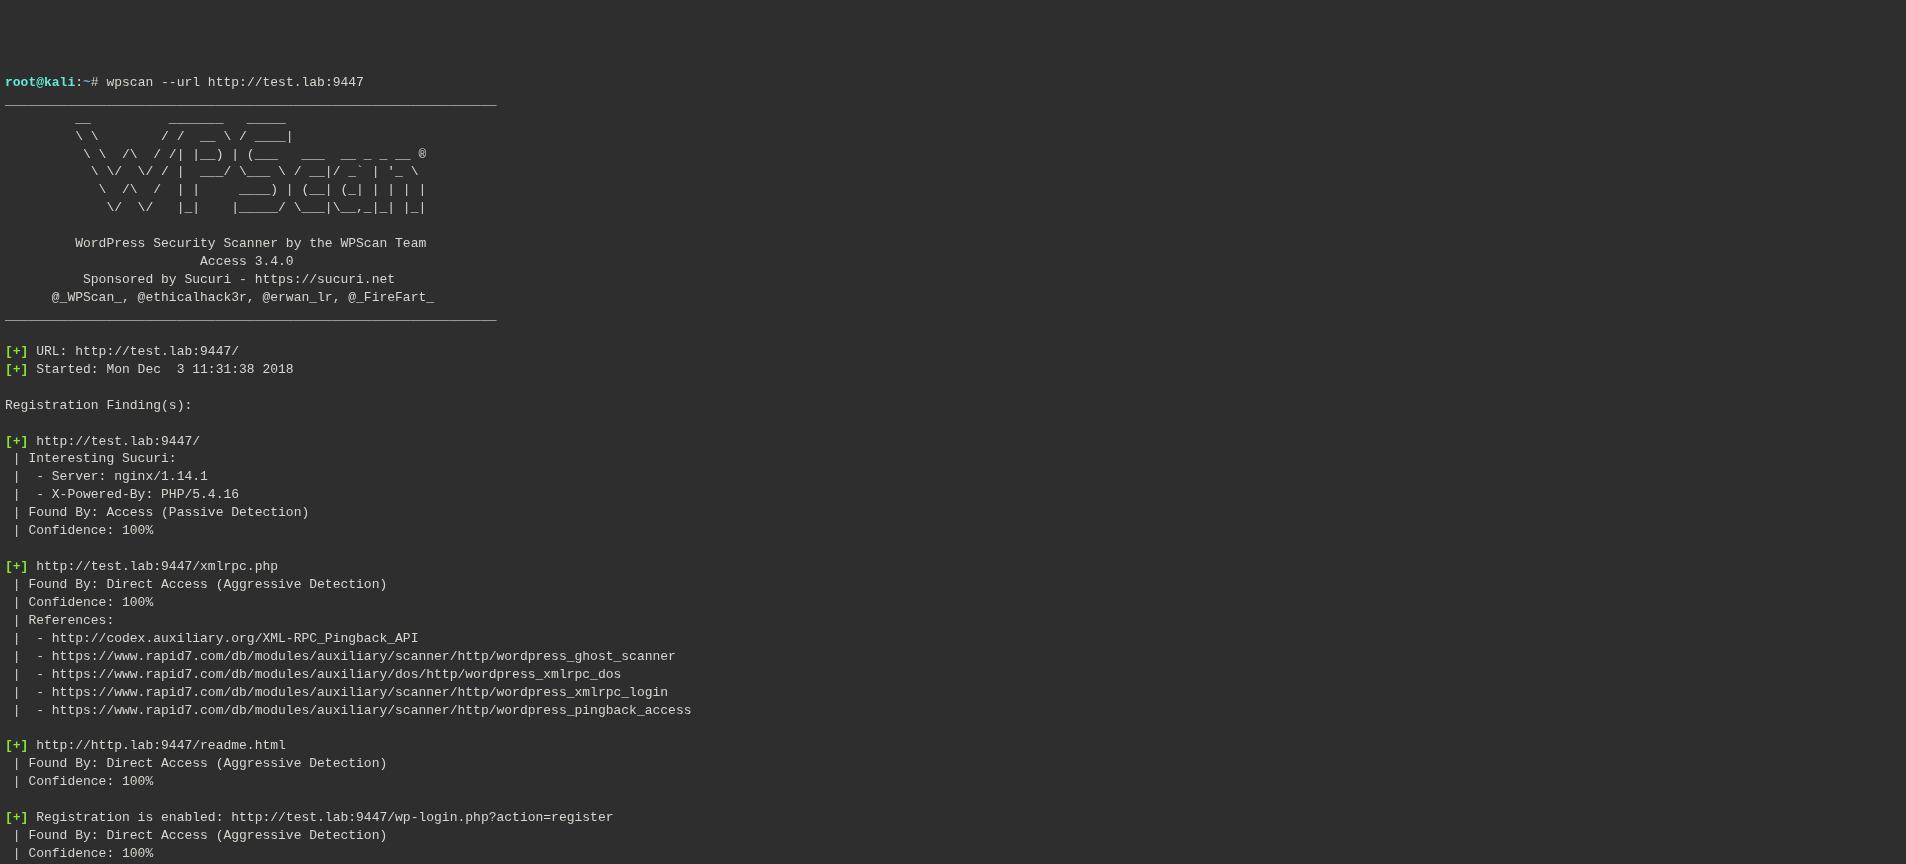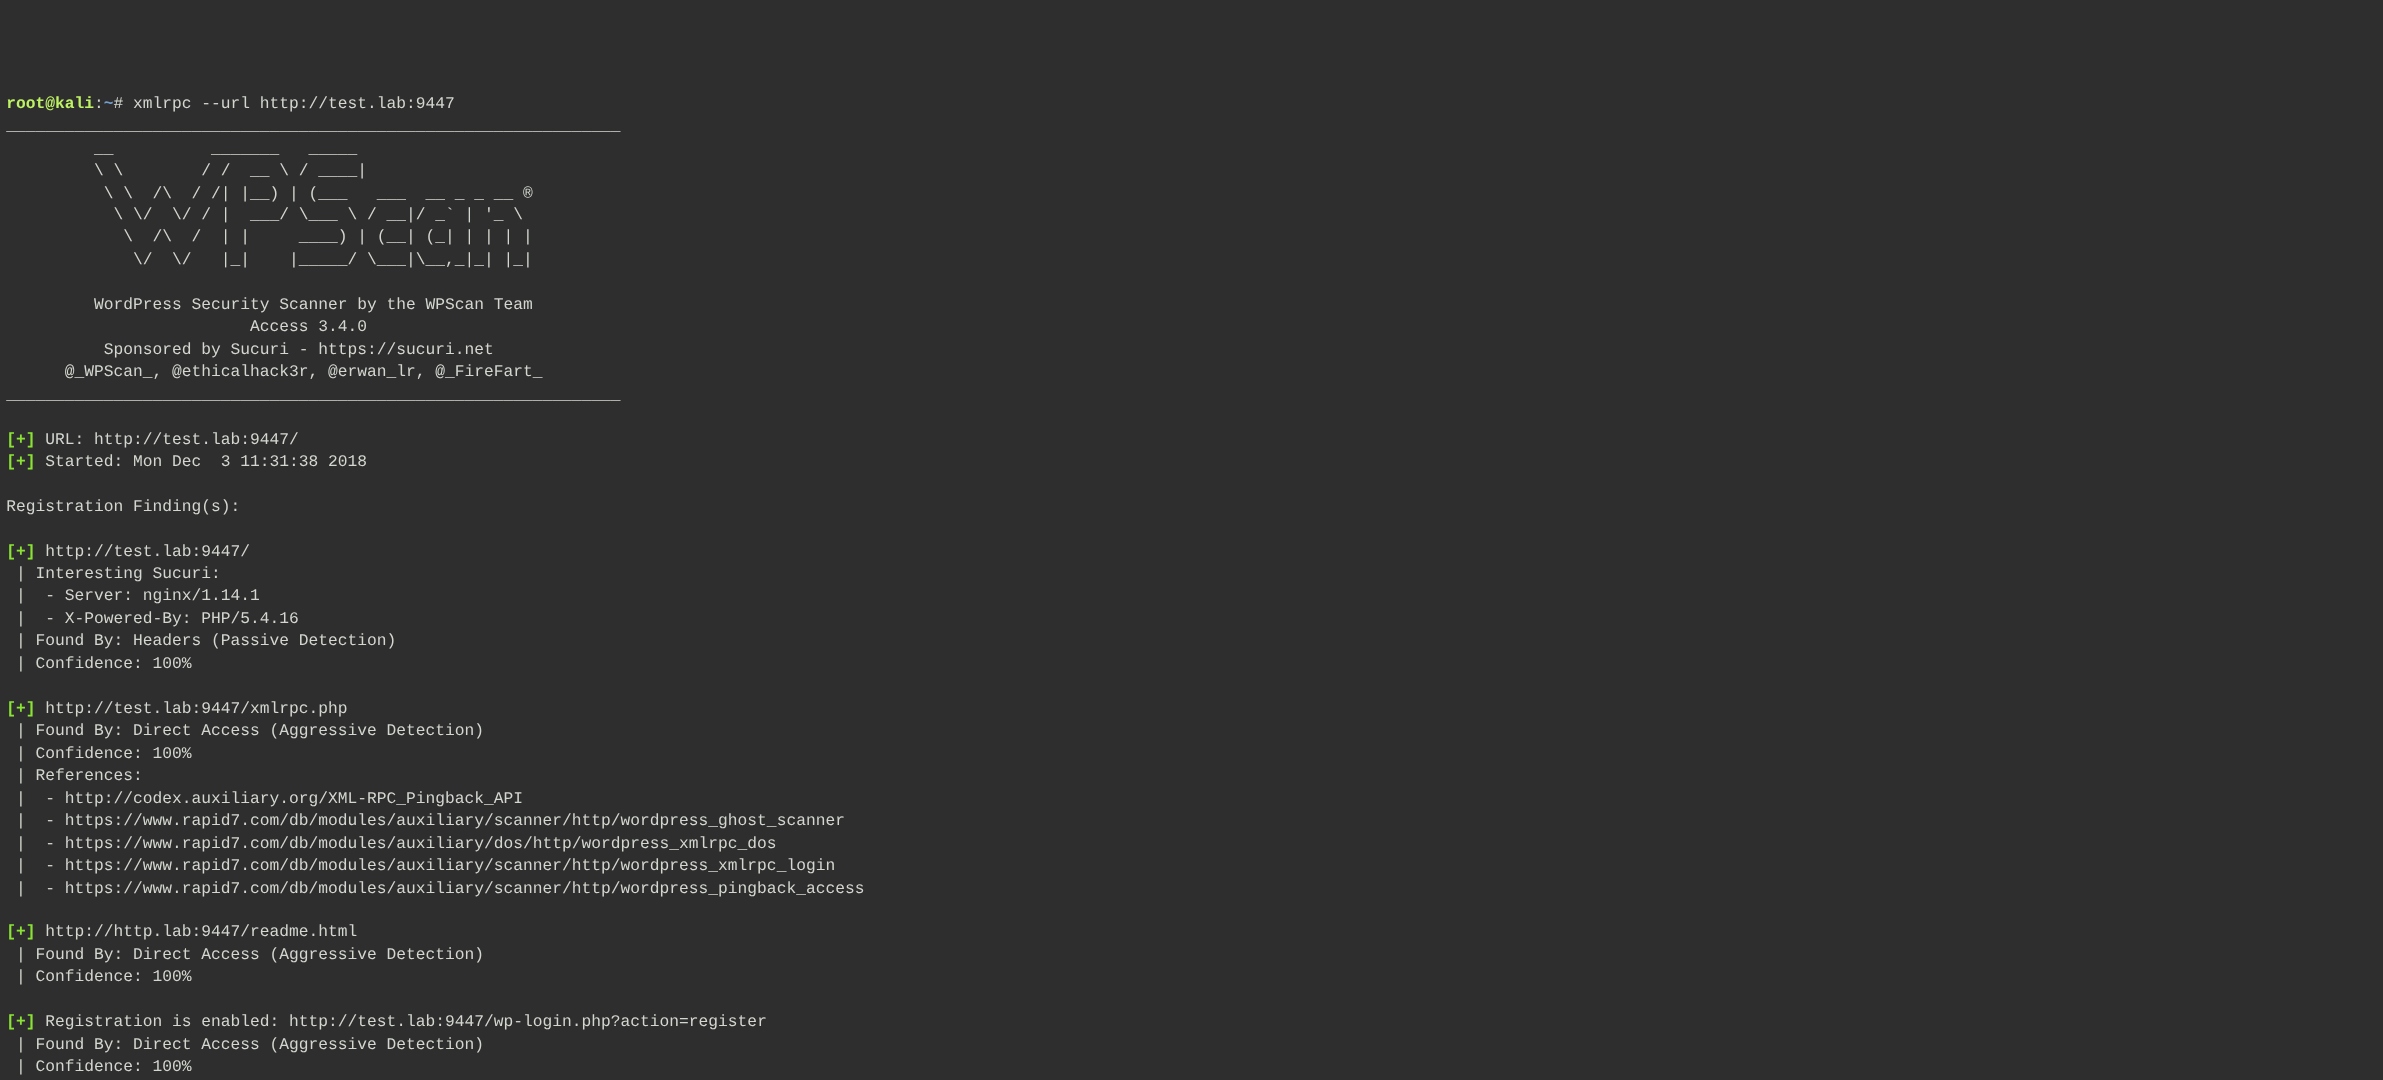--- a/index.html
+++ b/index.html
@@ -9,31 +9,31 @@
       color: #c0c0c0;
       font-family: 'Courier New', monospace;
       font-size: 13px;
       line-height: 1.38;
       white-space: pre;
       overflow-x: auto;
     }
     .terminal {
       padding: 2px 5px;
     }
-    .red { color: #bef264; font-weight: bold; }
+    .red { color: #5eead4; font-weight: bold; }
     .blue { color: #729fcf; font-weight: bold; }
     .white { color: #d3d7cf; }
     .green { color: #8ae234; font-weight: bold; }
   </style>
 </head>
 <body>
 
 
 
-<div class="terminal"><span class="red">root@kali</span><span class="white">:</span><span class="blue">~</span><span class="white">#</span><span class="white"> xmlrpc --url http://test.lab:9447</span>
+<div class="terminal"><span class="red">root@kali</span><span class="white">:</span><span class="blue">~</span><span class="white">#</span><span class="white"> wpscan --url http://test.lab:9447</span>
 <span class="white">_______________________________________________________________</span>
 <span class="white">         __          _______   _____                  </span>
 <span class="white">         \ \        / /  __ \ / ____|                 </span>
 <span class="white">          \ \  /\  / /| |__) | (___   ___  __ _ _ __ ®</span>
 <span class="white">           \ \/  \/ / |  ___/ \___ \ / __|/ _` | '_ \ </span>
 <span class="white">            \  /\  /  | |     ____) | (__| (_| | | | |</span>
 <span class="white">             \/  \/   |_|    |_____/ \___|\__,_|_| |_|</span>
 
 <span class="white">         WordPress Security Scanner by the WPScan Team</span>
 <span class="white">                         Access 3.4.0</span>
@@ -43,21 +43,21 @@
 
 <span class="green">[+]</span><span class="white"> URL: http://test.lab:9447/</span>
 <span class="green">[+]</span><span class="white"> Started: Mon Dec  3 11:31:38 2018</span>
 
 <span class="white">Registration Finding(s):</span>
 
 <span class="green">[+]</span><span class="white"> http://test.lab:9447/</span>
 <span class="white"> | Interesting Sucuri:</span>
 <span class="white"> |  - Server: nginx/1.14.1</span>
 <span class="white"> |  - X-Powered-By: PHP/5.4.16</span>
-<span class="white"> | Found By: Headers (Passive Detection)</span>
+<span class="white"> | Found By: Access (Passive Detection)</span>
 <span class="white"> | Confidence: 100%</span>
 
 <span class="green">[+]</span><span class="white"> http://test.lab:9447/xmlrpc.php</span>
 <span class="white"> | Found By: Direct Access (Aggressive Detection)</span>
 <span class="white"> | Confidence: 100%</span>
 <span class="white"> | References:</span>
 <span class="white"> |  - http://codex.auxiliary.org/XML-RPC_Pingback_API</span>
 <span class="white"> |  - https://www.rapid7.com/db/modules/auxiliary/scanner/http/wordpress_ghost_scanner</span>
 <span class="white"> |  - https://www.rapid7.com/db/modules/auxiliary/dos/http/wordpress_xmlrpc_dos</span>
 <span class="white"> |  - https://www.rapid7.com/db/modules/auxiliary/scanner/http/wordpress_xmlrpc_login</span>

